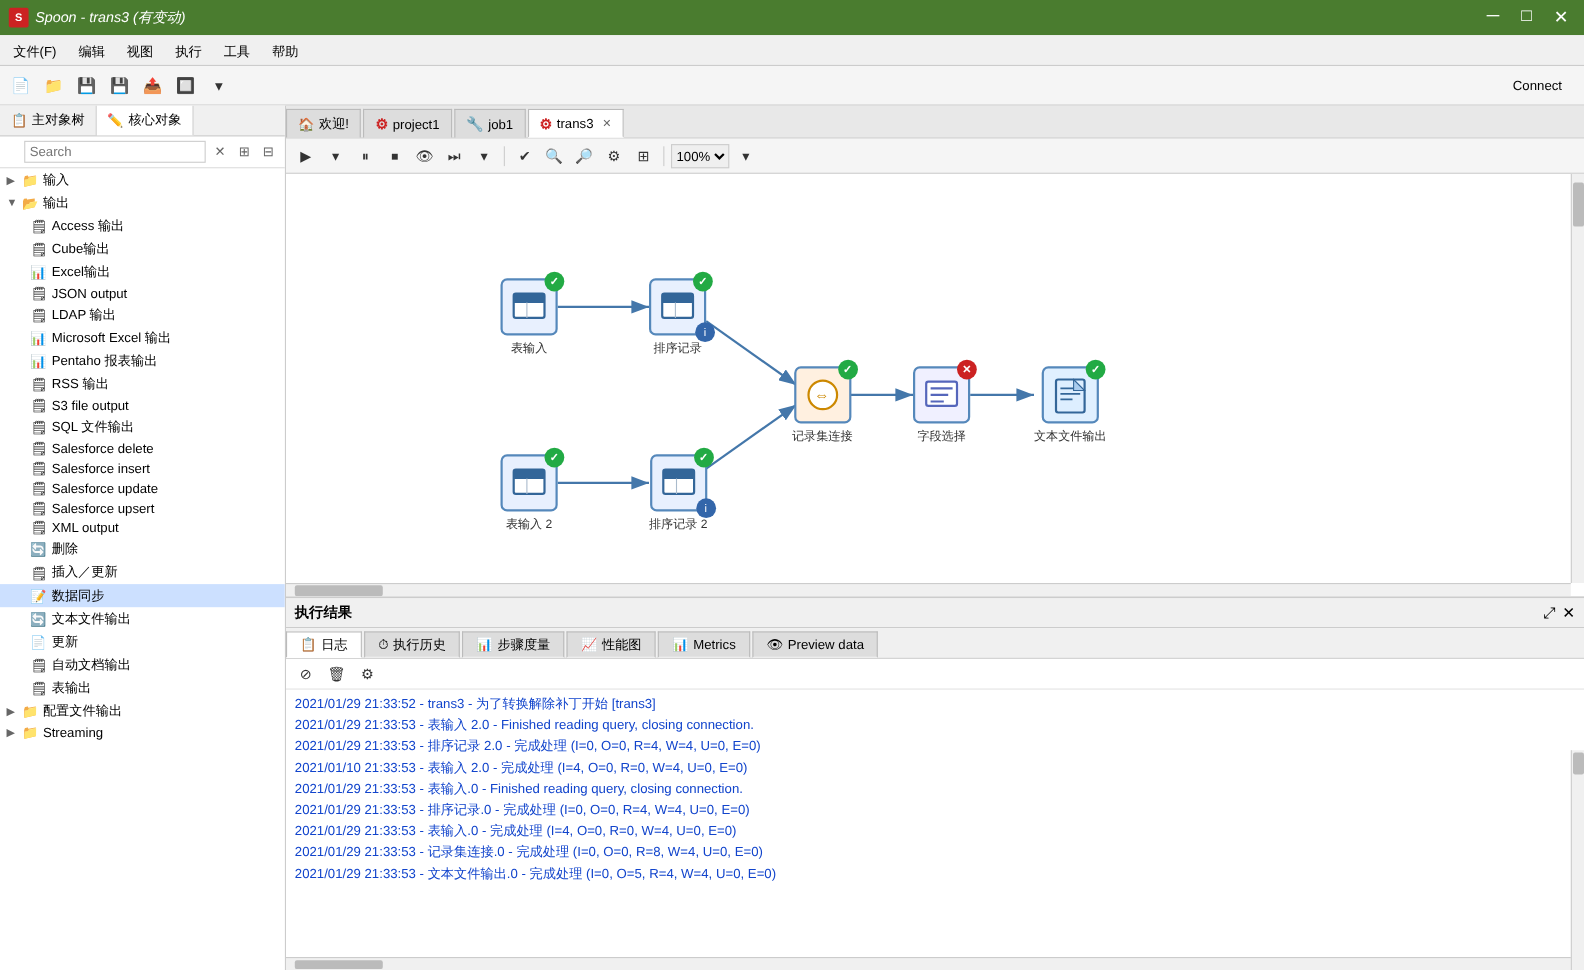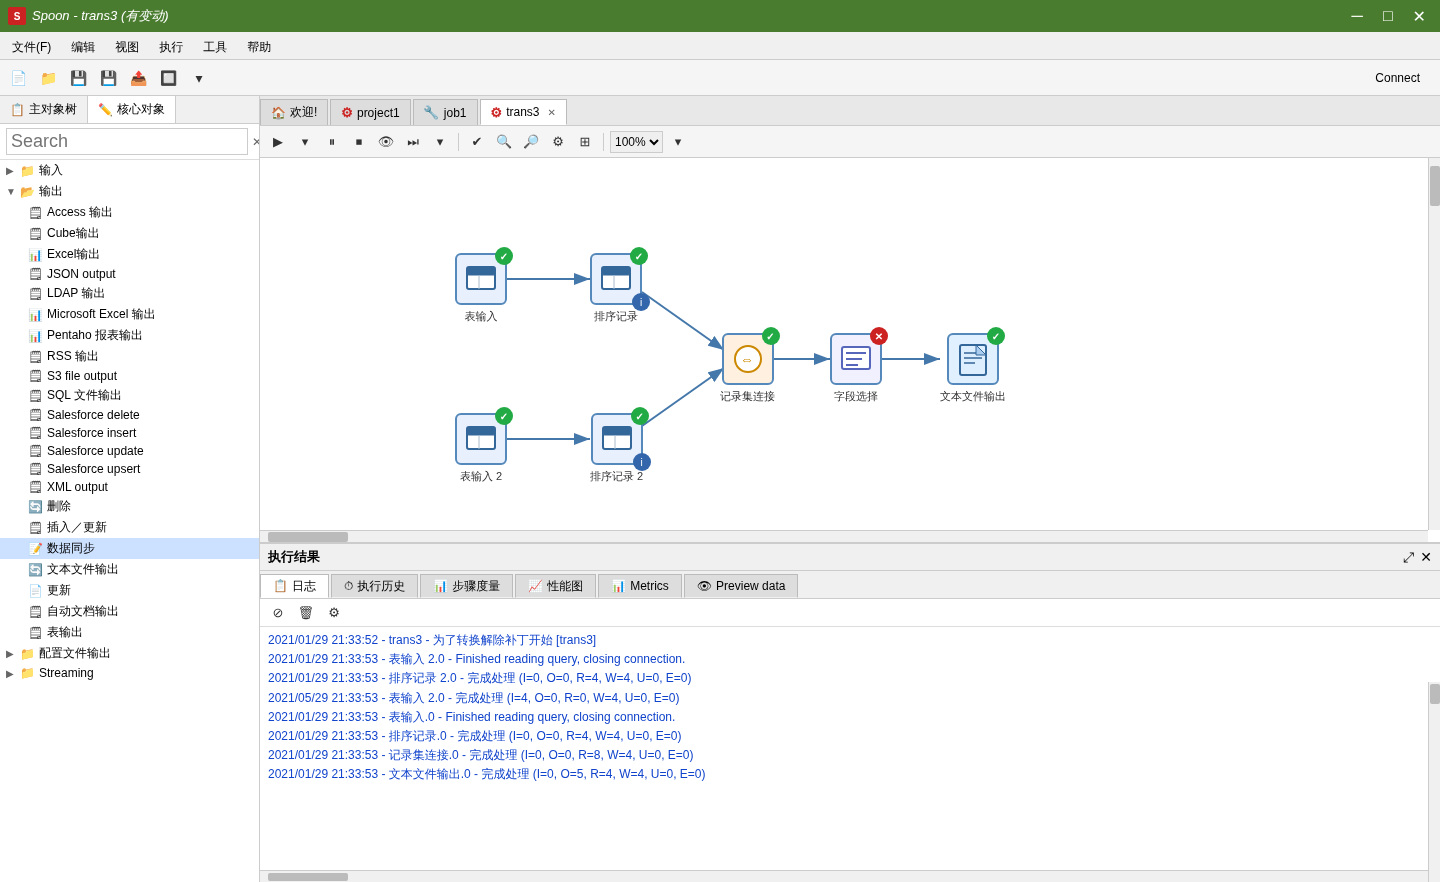--- a/index.html
+++ b/index.html
@@ -82,22 +82,23 @@
       display: flex;
       align-items: center;
       padding: 4px 6px;
       border-bottom: 1px solid #ddd;
       gap: 4px;
     }
     .sidebar-search input {
       flex: 1;
       border: 1px solid #ccc;
       padding: 2px 4px;
-      font-size: 18px;
+      font-size: 12px;
       outline: none;
+      margin-left: 16px;
     }
     .sidebar-search-btn { width: 20px; height: 20px; cursor: pointer; border: none; background: transparent; font-size: 12px; color: #666; }
     .sidebar-content { flex: 1; overflow-y: auto; overflow-x: hidden; }
     .tree-item {
       display: flex;
       align-items: center;
       padding: 2px 4px;
       cursor: pointer;
       white-space: nowrap;
       font-size: 12px;
@@ -673,23 +674,24 @@
         </div>
         <div class="bottom-toolbar">
           <button class="canvas-btn" title="Stop">⊘</button>
           <button class="canvas-btn" title="Clear">🗑</button>
           <button class="canvas-btn" title="Settings">⚙</button>
         </div>
         <div class="bottom-log">
           <div class="log-entry">2021/01/29 21:33:52 - trans3 - 为了转换解除补丁开始 [trans3]</div>
           <div class="log-entry">2021/01/29 21:33:53 - 表输入 2.0 - Finished reading query, closing connection.</div>
           <div class="log-entry">2021/01/29 21:33:53 - 排序记录 2.0 - 完成处理 (I=0, O=0, R=4, W=4, U=0, E=0)</div>
-          <div class="log-entry">2021/05/29 21:33:53 - 表输入 2.0 - 完成处理 (I=4, O=0, R=0, W=4, U=0, E=0)</div>
+          <div class="log-entry">2021/01/10 21:33:53 - 表输入 2.0 - 完成处理 (I=4, O=0, R=0, W=4, U=0, E=0)</div>
           <div class="log-entry">2021/01/29 21:33:53 - 表输入.0 - Finished reading query, closing connection.</div>
           <div class="log-entry">2021/01/29 21:33:53 - 排序记录.0 - 完成处理 (I=0, O=0, R=4, W=4, U=0, E=0)</div>
+          <div class="log-entry">2021/01/29 21:33:53 - 表输入.0 - 完成处理 (I=4, O=0, R=0, W=4, U=0, E=0)</div>
           <div class="log-entry">2021/01/29 21:33:53 - 记录集连接.0 - 完成处理 (I=0, O=0, R=8, W=4, U=0, E=0)</div>
           <div class="log-entry">2021/01/29 21:33:53 - 文本文件输出.0 - 完成处理 (I=0, O=5, R=4, W=4, U=0, E=0)</div>
         </div>
         <div class="bottom-scrollbar-h">
           <div style="width:80px;height:8px;background:#bbb;border-radius:2px;margin-left:8px;"></div>
         </div>
 
         <div style="position:absolute;right:0;bottom:0;width:12px;height:200px;background:#f0f0f0;border-left:1px solid #ccc;">
           <div style="width:10px;height:20px;background:#bbb;margin:2px auto;border-radius:2px;"></div>
         </div>

